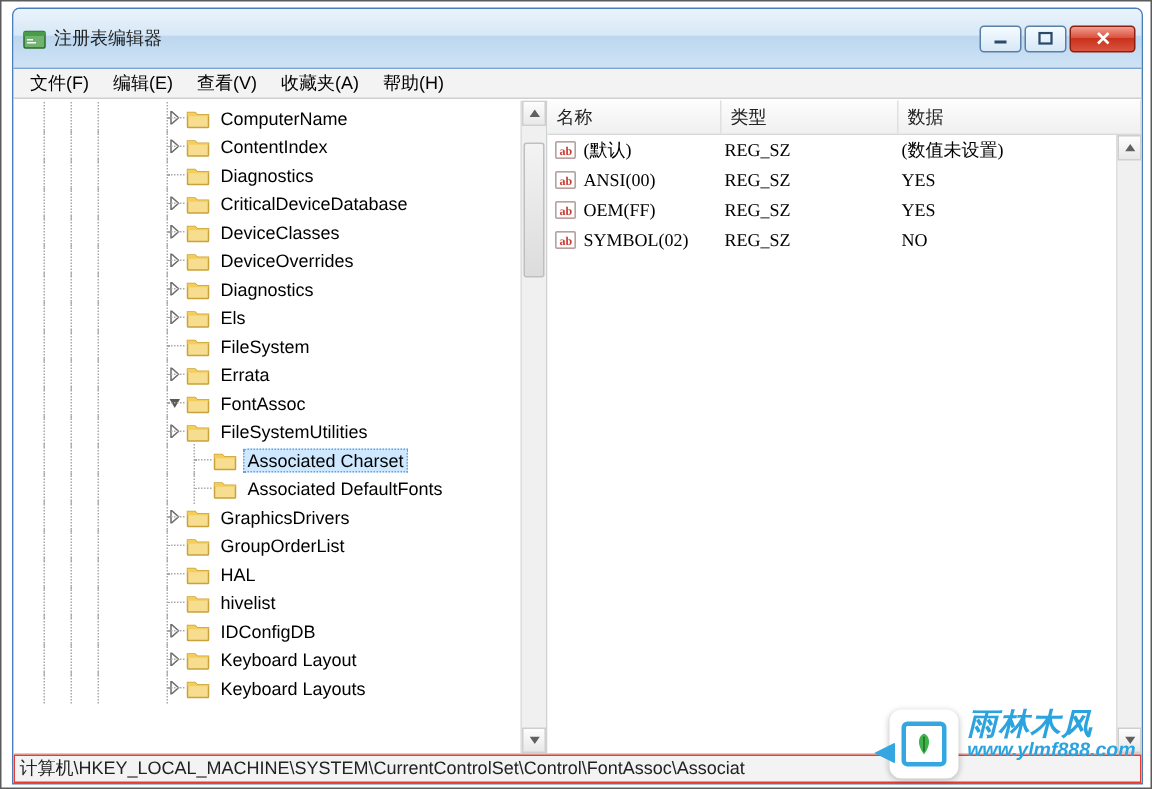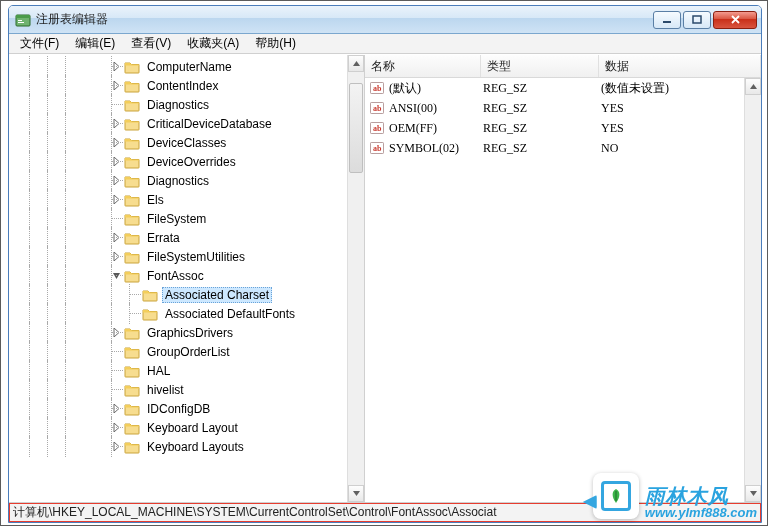--- a/index.html
+++ b/index.html
@@ -1,20 +1,20 @@
 <!DOCTYPE html>
 <html><head>
 <meta charset="utf-8">
 <style>
   * { box-sizing: border-box; margin: 0; padding: 0; }
   html, body { width: 768px; height: 526px; font-family: "Microsoft YaHei", "Segoe UI", Tahoma, sans-serif; font-size: 12px; background: #fff; overflow: hidden; }
   .outer-frame { width: 768px; height: 526px; border: 1px solid #5b5b5b; position: relative; background: #fff; }
   .window { position: absolute; left: 7px; top: 4px; width: 754px; height: 518px; border: 1px solid #4a7dbb; border-radius: 5px 5px 0 0; overflow: hidden; background: #fff; display: flex; flex-direction: column; }
   
-  .titlebar { height: 28px; background: linear-gradient(to bottom, #eaf3fb 0%, #d7e8f7 45%, #bcd7ef 46%, #cfe3f5 100%); display: flex; align-items: center; padding: 0 4px 0 6px; border-bottom: 1px solid #7ba7ce; }
+  .titlebar { height: 40px; background: linear-gradient(to bottom, #eaf3fb 0%, #d7e8f7 45%, #bcd7ef 46%, #cfe3f5 100%); display: flex; align-items: center; padding: 0 4px 0 6px; border-bottom: 1px solid #7ba7ce; }
   .title-icon { width: 16px; height: 16px; margin-right: 5px; }
   .title-text { flex: 1; color: #1f1f1f; font-size: 12px; }
   .win-btns { display: flex; gap: 2px; }
   .win-btn { width: 28px; height: 18px; border: 1px solid #5a7fa5; border-radius: 3px; background: linear-gradient(to bottom, #f6fbff, #d7e8f7); display: flex; align-items: center; justify-content: center; cursor: pointer; }
   .win-btn.close { width: 44px; background: linear-gradient(to bottom, #f39b8f, #d9543f 45%, #c9301a 46%, #d9543f 100%); border-color: #8a1f10; }
   .win-btn svg { display: block; }
   
   .menubar { height: 20px; background: #f3f3f3; border-bottom: 1px solid #d0d0d0; display: flex; align-items: center; padding: 0 4px; gap: 2px; }
   .menu-item { padding: 1px 7px; cursor: default; }
   
@@ -47,21 +47,21 @@
   .cell.type { width: 118px; padding-left: 2px; }
   .cell.data { flex: 1; padding-left: 2px; }
   .val-icon { width: 16px; height: 16px; margin-right: 4px; flex-shrink: 0; }
   .list-vscroll { position: absolute; right: 0; top: 23px; bottom: 0; width: 17px; background: #f0f0f0; border-left: 1px solid #dedede; }
   .list-vscroll .arrow { height: 17px; background: linear-gradient(#fdfdfd,#e8e8e8); border: 1px solid #cfcfcf; display:flex; align-items:center; justify-content:center; }
   
   .statusbar { height: 20px; border-top: 1px solid #d0d0d0; background: #f3f3f3; display: flex; align-items: center; padding: 0 4px; font-size: 12px; position: relative; }
   .status-highlight { position: absolute; left: 0; right: 0; top: 0; bottom: 0; border: 1.5px solid #e73c2f; pointer-events: none; }
   .status-text { color: #222; white-space: nowrap; overflow: hidden; }
   
-  .watermark { position: absolute; right: 10px; bottom: 6px; display: flex; align-items: flex-end; gap: 6px; pointer-events: none; }
+  .watermark { position: absolute; right: 10px; bottom: 6px; display: flex; align-items: flex-start; gap: 6px; pointer-events: none; }
   .wm-logo { width: 46px; height: 46px; background: #fff; border-radius: 8px; box-shadow: 0 1px 4px rgba(0,0,0,.25); display:flex; align-items:center; justify-content:center; position: relative; }
   .wm-logo .box { width: 30px; height: 30px; border: 3px solid #34a6e0; border-radius: 4px; display:flex; align-items:center; justify-content:center; }
   .wm-text { display: flex; flex-direction: column; line-height: 1; }
   .wm-cn { font-size: 20px; font-weight: bold; color: #2aa3df; font-style: italic; letter-spacing: 1px; }
   .wm-url { font-size: 13px; font-weight: bold; color: #2aa3df; font-style: italic; }
   .wm-tail { position: absolute; left: -10px; bottom: 10px; width: 14px; height: 14px; background: #34a6e0; clip-path: polygon(100% 0, 100% 100%, 0 50%); border-radius: 2px; }
 </style>
 </head>
 <body>
 <div class="outer-frame">
@@ -294,47 +294,47 @@
               <div class="tree-row">
                 <div class="guides" style="width: 100px;">
                   <div class="vline" style="left: 18px;"></div>
                   <div class="vline" style="left: 36px;"></div>
                   <div class="vline" style="left: 54px;"></div>
                   <div class="vline" style="left: 100px;"></div>
                   <div class="hline" style="left: 100px; width: 12px;"></div>
                 </div>
                 <span class="expander">
                   <svg width="9" height="9">
+                    <path d="M1 2 L8 2 L4.5 8 Z" fill="#595959"></path>
+                  </svg>
+                </span>
+                <span class="folder-icon"><svg viewBox="0 0 16 14" width="16" height="14">
+    <path d="M1 3 L6 3 L7.5 4.5 L15 4.5 L15 12.5 Q15 13 14.5 13 L1.5 13 Q1 13 1 12.5 Z" fill="#f7dd8f" stroke="#c9a33a"></path>
+    <path d="M1 3 L6 3 L7.5 4.5 L15 4.5 L15 5.5 L1 5.5 Z" fill="#f3ce5b"></path>
+  </svg></span>
+                <span class="node-label">FontAssoc</span>
+              </div>
+              <div class="tree-row">
+                <div class="guides" style="width: 100px;">
+                  <div class="vline" style="left: 18px;"></div>
+                  <div class="vline" style="left: 36px;"></div>
+                  <div class="vline" style="left: 54px;"></div>
+                  <div class="vline" style="left: 100px;"></div>
+                  <div class="hline" style="left: 100px; width: 12px;"></div>
+                </div>
+                <span class="expander">
+                  <svg width="9" height="9">
                     <path d="M2 0 L7 4.5 L2 9 Z" fill="#fff" stroke="#6b6b6b"></path>
                   </svg>
                 </span>
                 <span class="folder-icon"><svg viewBox="0 0 16 14" width="16" height="14">
     <path d="M1 3 L6 3 L7.5 4.5 L15 4.5 L15 12.5 Q15 13 14.5 13 L1.5 13 Q1 13 1 12.5 Z" fill="#f7dd8f" stroke="#c9a33a"></path>
     <path d="M1 3 L6 3 L7.5 4.5 L15 4.5 L15 5.5 L1 5.5 Z" fill="#f3ce5b"></path>
   </svg></span>
                 <span class="node-label">FileSystemUtilities</span>
-              </div>
-              <div class="tree-row">
-                <div class="guides" style="width: 100px;">
-                  <div class="vline" style="left: 18px;"></div>
-                  <div class="vline" style="left: 36px;"></div>
-                  <div class="vline" style="left: 54px;"></div>
-                  <div class="vline" style="left: 100px;"></div>
-                  <div class="hline" style="left: 100px; width: 12px;"></div>
-                </div>
-                <span class="expander">
-                  <svg width="9" height="9">
-                    <path d="M1 2 L8 2 L4.5 8 Z" fill="#595959"></path>
-                  </svg>
-                </span>
-                <span class="folder-icon"><svg viewBox="0 0 16 14" width="16" height="14">
-    <path d="M1 3 L6 3 L7.5 4.5 L15 4.5 L15 12.5 Q15 13 14.5 13 L1.5 13 Q1 13 1 12.5 Z" fill="#f7dd8f" stroke="#c9a33a"></path>
-    <path d="M1 3 L6 3 L7.5 4.5 L15 4.5 L15 5.5 L1 5.5 Z" fill="#f3ce5b"></path>
-  </svg></span>
-                <span class="node-label">FontAssoc</span>
               </div>
               <div class="tree-row">
                 <div class="guides" style="width: 118px;">
                   <div class="vline" style="left: 18px;"></div>
                   <div class="vline" style="left: 36px;"></div>
                   <div class="vline" style="left: 54px;"></div>
                   <div class="vline" style="left: 100px;"></div>
                   <div class="vline" style="left: 118px;"></div>
                   <div class="hline" style="left: 118px; width: 12px;"></div>
                 </div>

